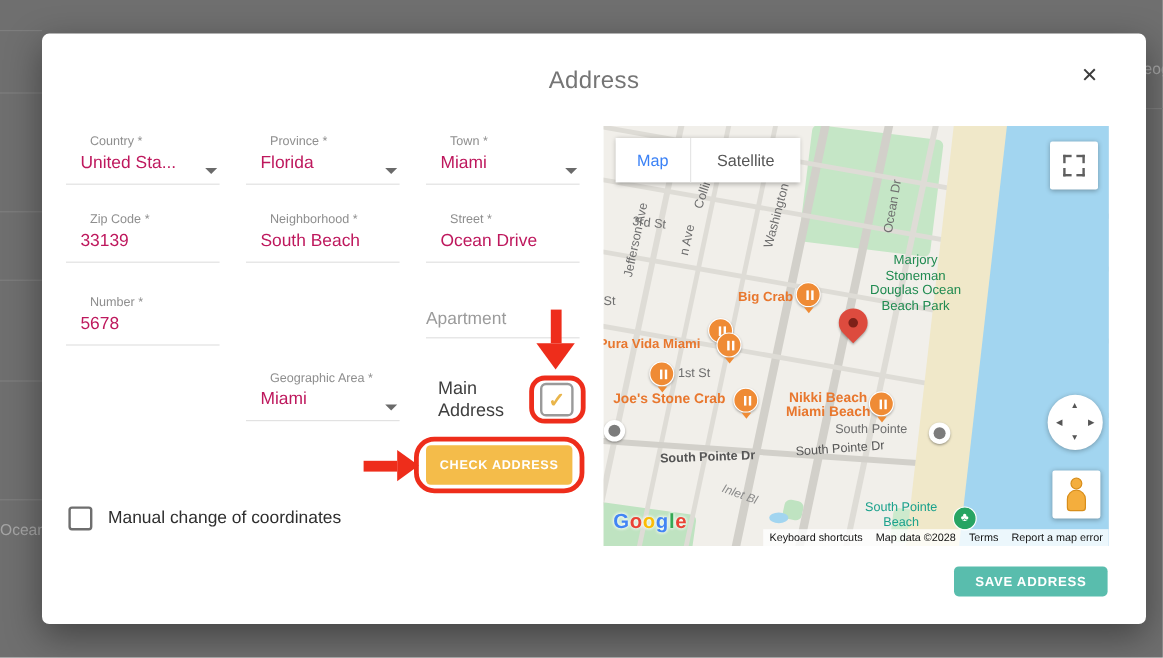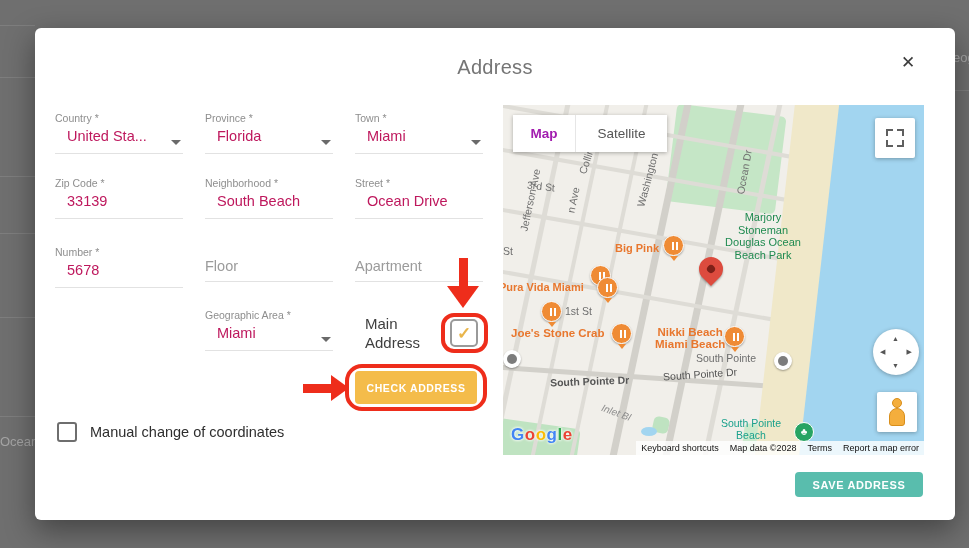--- a/index.html
+++ b/index.html
@@ -13,21 +13,21 @@
   
   .modal { position:absolute; left:35px; top:28px; width:920px; height:492px;
            background:#FFFFFF; border-radius:6px; box-shadow:0 10px 30px rgba(0,0,0,.4); }
   .modal-title { position:absolute; left:0; right:0; top:28px; text-align:center;
                  font-size:20px; color:#757575; letter-spacing:.3px; }
   .close-x { position:absolute; right:36px; top:24px; width:22px; height:22px;
              font-size:17px; color:#3C3C3C; text-align:center; line-height:22px; cursor:pointer; }
 
   
   .fld { position:absolute; width:128px; height:42px; }
-  .fld .lbl { font-size:10.5px; color:#8E8E8E; }
+  .fld .lbl { font-size:10.5px; color:#8E8E8E;margin-left:20px; }
   .fld .val { position:absolute; top:16px; left:12px; right:0; font-size:14.5px; color:#be185d;
               white-space:nowrap; overflow:hidden; }
   .fld .line { position:absolute; bottom:0; left:0; right:0; height:1px; background:#E2E2E2; }
   .caret { position:absolute; right:2px; bottom:9px; width:0; height:0;
            border-left:5px solid transparent; border-right:5px solid transparent;
            border-top:5px solid #6A6A6A; }
   .fld-input { position:absolute; left:0; top:12px; width:128px; border:none; outline:none;
                border-bottom:1px solid #E2E2E2; font-size:14.5px; color:#3E3E3E;
                font-family:"Liberation Sans", sans-serif; background:transparent; padding:0 0 7px 0; }
   .fld-input::placeholder { color:#9B9B9B; opacity:1; }
@@ -100,21 +100,21 @@
   .pin { position:absolute; left:196px; top:152px; width:24px; height:24px;
          background:#DD4B3E; border-radius:50% 50% 50% 0; transform:rotate(-45deg);
          box-shadow:-1px 1px 2px rgba(0,0,0,.3); }
   .pin::after { content:""; position:absolute; left:8px; top:8px; width:8px; height:8px;
                 background:#7E2018; border-radius:50%; }
 
   .type-ctl { position:absolute; left:10px; top:10px; display:flex;
               box-shadow:0 1px 4px rgba(0,0,0,.3); }
   .type-btn { height:37px; background:#FFF; display:flex; align-items:center; justify-content:center;
               font-size:13.5px; cursor:pointer; }
-  .type-map { width:62px; font-weight:bold; color:#a21caf; }
+  .type-map { width:62px; font-weight:normal; color:#3b82f6; }
   .type-sat { width:92px; color:#565656; border-left:1px solid #E6E6E6; }
 
   .fs-btn { position:absolute; left:372px; top:13px; width:40px; height:40px; background:#FFF;
             border-radius:2px; box-shadow:0 1px 4px rgba(0,0,0,.3); cursor:pointer; }
   .fs-c { position:absolute; width:7px; height:7px; border:2px solid #5F5F5F; }
   .fs-tl { left:11px; top:11px; border-right:none; border-bottom:none; }
   .fs-tr { right:11px; top:11px; border-left:none; border-bottom:none; }
   .fs-bl { left:11px; bottom:11px; border-right:none; border-top:none; }
   .fs-br { right:11px; bottom:11px; border-left:none; border-top:none; }
 
@@ -192,23 +192,20 @@
   <div class="fld" style="left:320px;top:149px;">
     <div class="lbl">Street *</div>
     <div class="val">Ocean Drive</div>
     <div class="line"></div>
   </div>
 
   <div class="fld" style="left:20px;top:218px;">
     <div class="lbl">Number *</div>
     <div class="val">5678</div>
     <div class="line"></div>
-  </div>
-  <div class="fld" style="left:170px;top:218px;">
-    <input class="fld-input" placeholder="Floor" style="">
   </div>
   <div class="fld" style="left:320px;top:218px;">
     <input class="fld-input" placeholder="Apartment" style="">
   </div>
 
   <div class="fld" style="left:170px;top:281px;">
     <div class="lbl">Geographic Area *</div>
     <div class="val">Miami</div>
     <span class="caret"></span>
     <div class="line"></div>
@@ -263,21 +260,21 @@
     <div class="st-lbl" style="left:102px;top:30px;transform:rotate(8deg);">4th St</div>
     <div class="st-lbl" style="left:24px;top:75px;transform:rotate(6deg);">3rd St</div>
     <div class="st-lbl" style="left:211px;top:61px;width:60px;text-align:center;transform:rotate(-80deg);">Ocean Dr</div>
     <div class="st-lbl" style="left:0px;top:140px;">St</div>
     <div class="st-lbl" style="left:62px;top:200px;">1st St</div>
     <div class="st-lbl" style="left:193px;top:247px;">South Pointe</div>
     <div class="st-lbl" style="left:47px;top:270px;font-weight:bold;color:#555;transform:rotate(-2deg);">South Pointe Dr</div>
     <div class="st-lbl" style="left:160px;top:263px;color:#555;transform:rotate(-4deg);">South Pointe Dr</div>
     <div class="st-lbl" style="left:98px;top:302px;font-style:italic;color:#8A8A8A;font-size:10px;transform:rotate(20deg);">Inlet Bl</div>
 
-    <div class="poi-lbl" style="left:112px;top:137px;">Big Pink</div>
+    <div class="poi-lbl" style="left:112px;top:137px;">Big Crab</div>
     <div class="park-lbl prewrap" style="left:210px;top:106px;">Marjory
 Stoneman
 Douglas Ocean
 Beach Park</div>
     <div class="poi-lbl" style="left:-4px;top:176px;">Pura Vida Miami</div>
     <div class="poi-lbl" style="left:8px;top:222px;font-size:11.5px;">Joe's Stone Crab</div>
     <div class="poi-lbl prewrap" style="left:152px;top:221px;font-size:11.5px;">Nikki Beach
 Miami Beach</div>
     <div class="beach-lbl prewrap" style="left:208px;top:312px;">South Pointe
 Beach</div>

